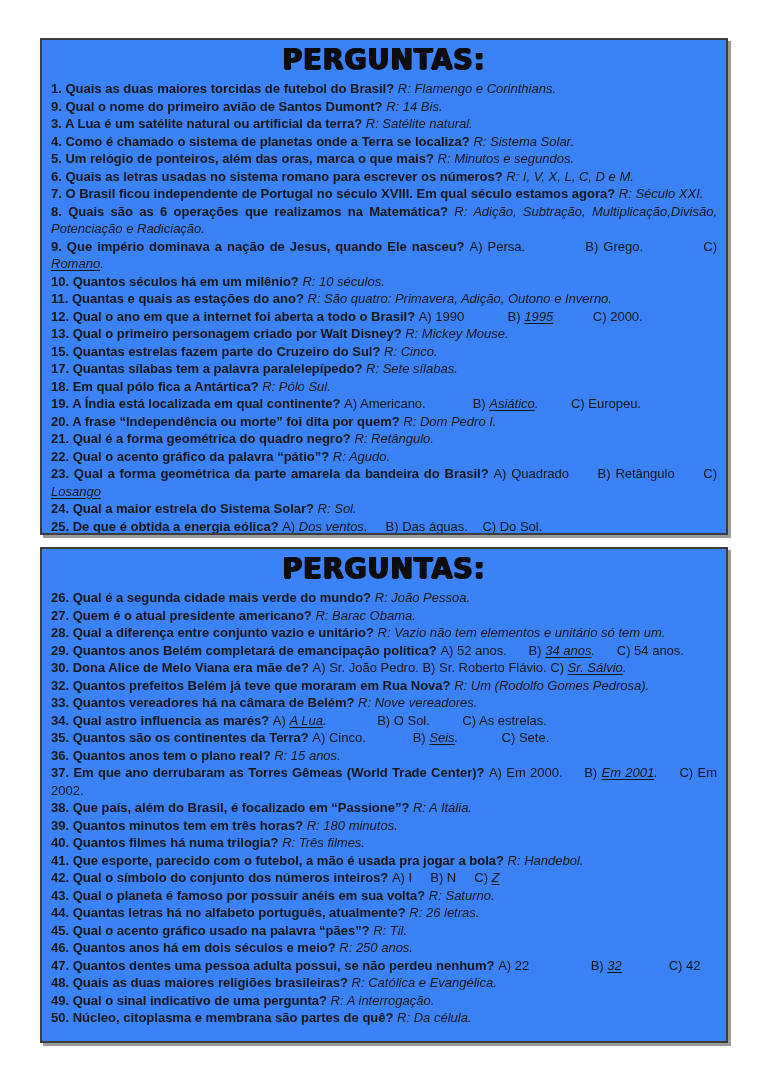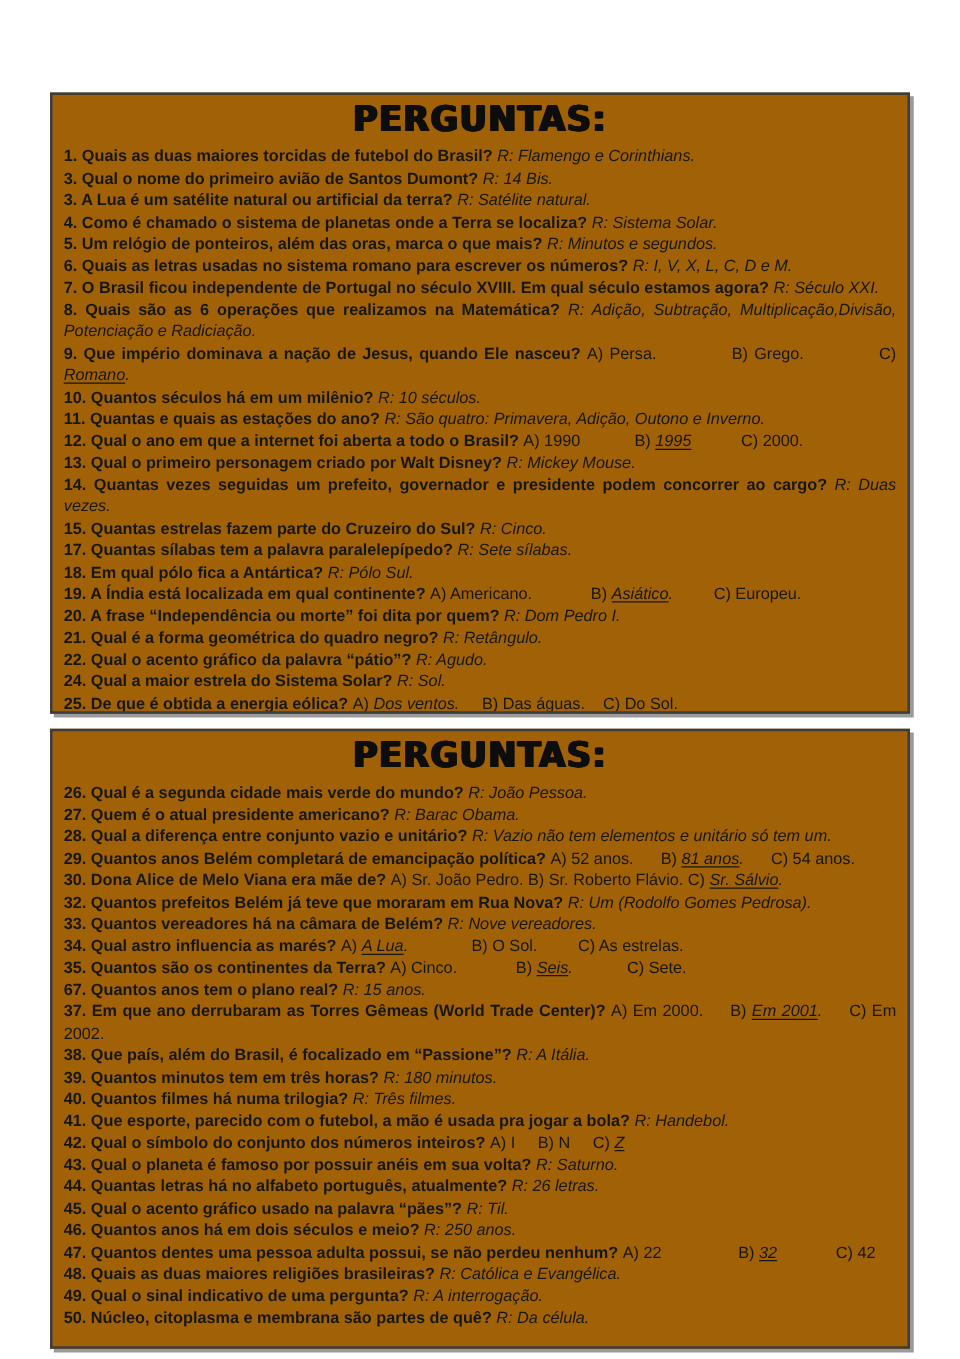--- a/index.html
+++ b/index.html
@@ -9,26 +9,25 @@
     font-family: "Liberation Sans", sans-serif;
     color: #141414;
     position: relative;
     overflow: hidden;
   }
   .panel {
     position: absolute;
     left: 40px;
     width: 688px;
     box-sizing: border-box;
-    background: #a16207;
+    background: #3b82f6;
     border: 2px solid #3c3c3c;
     box-shadow: 3px 3px 0 #9a9a9a;
     padding: 3px 9px 8px 9px;
     overflow: hidden;
-    margin-top: 36px;
   }
   .panel-1 { top: 38px; height: 497px; }
   .panel-2 { top: 547px; height: 496px; }
   .panel-title {
     margin: 2px 0 5px 0;
     text-align: center;
     font-family: "DejaVu Sans", sans-serif;
     font-size: 27px;
     line-height: 30px;
     font-weight: bold;
@@ -53,58 +52,58 @@
 </style>
 </head>
 <body>
 
 <div>
 
   <section class="panel panel-1">
     <h1 class="panel-title">PERGUNTAS:</h1>
     <div class="question-list">
         <p class="question"><span class="seg-q">1. Quais as duas maiores torcidas de futebol do Brasil? </span><span class="seg-a">R: Flamengo e Corinthians.</span></p>
-        <p class="question"><span class="seg-q">3. Qual o nome do primeiro avião de Santos Dumont? </span><span class="seg-a">R: 14 Bis.</span></p>
+        <p class="question"><span class="seg-q">9. Qual o nome do primeiro avião de Santos Dumont? </span><span class="seg-a">R: 14 Bis.</span></p>
         <p class="question"><span class="seg-q">3. A Lua é um satélite natural ou artificial da terra? </span><span class="seg-a">R: Satélite natural.</span></p>
         <p class="question"><span class="seg-q">4. Como é chamado o sistema de planetas onde a Terra se localiza? </span><span class="seg-a">R: Sistema Solar.</span></p>
         <p class="question"><span class="seg-q">5. Um relógio de ponteiros, além das oras, marca o que mais? </span><span class="seg-a">R: Minutos e segundos.</span></p>
         <p class="question"><span class="seg-q">6. Quais as letras usadas no sistema romano para escrever os números? </span><span class="seg-a">R: I, V, X, L, C, D e M.</span></p>
         <p class="question"><span class="seg-q">7. O Brasil ficou independente de Portugal no século XVIII. Em qual século estamos agora? </span><span class="seg-a">R: Século XXI.</span></p>
         <p class="question"><span class="seg-q">8. Quais são as 6 operações que realizamos na Matemática? </span><span class="seg-a">R: Adição, Subtração, Multiplicação,Divisão, Potenciação e Radiciação.</span></p>
         <p class="question"><span class="seg-q">9. Que império dominava a nação de Jesus, quando Ele nasceu? </span><span class="seg-o">A) Persa.&nbsp;&nbsp;&nbsp;&nbsp;&nbsp;&nbsp;&nbsp;&nbsp;&nbsp;&nbsp;&nbsp;&nbsp;B) Grego.&nbsp;&nbsp;&nbsp;&nbsp;&nbsp;&nbsp;&nbsp;&nbsp;&nbsp;&nbsp;&nbsp;&nbsp;C) </span><span class="seg-u">Romano</span><span class="seg-a">.</span></p>
         <p class="question"><span class="seg-q">10. Quantos séculos há em um milênio? </span><span class="seg-a">R: 10 séculos.</span></p>
         <p class="question"><span class="seg-q">11. Quantas e quais as estações do ano? </span><span class="seg-a">R: São quatro: Primavera, Adição, Outono e Inverno.</span></p>
         <p class="question"><span class="seg-q">12. Qual o ano em que a internet foi aberta a todo o Brasil? </span><span class="seg-o">A) 1990&nbsp;&nbsp;&nbsp;&nbsp;&nbsp;&nbsp;&nbsp;&nbsp;&nbsp;&nbsp;&nbsp;&nbsp;B) </span><span class="seg-u">1995</span><span class="seg-o">&nbsp;&nbsp;&nbsp;&nbsp;&nbsp;&nbsp;&nbsp;&nbsp;&nbsp;&nbsp;&nbsp;C) 2000.</span></p>
         <p class="question"><span class="seg-q">13. Qual o primeiro personagem criado por Walt Disney? </span><span class="seg-a">R: Mickey Mouse.</span></p>
-        <p class="question"><span class="seg-q">14. Quantas vezes seguidas um prefeito, governador e presidente podem concorrer ao cargo? </span><span class="seg-a">R: Duas vezes.</span></p>
         <p class="question"><span class="seg-q">15. Quantas estrelas fazem parte do Cruzeiro do Sul? </span><span class="seg-a">R: Cinco.</span></p>
         <p class="question"><span class="seg-q">17. Quantas sílabas tem a palavra paralelepípedo? </span><span class="seg-a">R: Sete sílabas.</span></p>
         <p class="question"><span class="seg-q">18. Em qual pólo fica a Antártica? </span><span class="seg-a">R: Pólo Sul.</span></p>
         <p class="question"><span class="seg-q">19. A Índia está localizada em qual continente? </span><span class="seg-o">A) Americano.&nbsp;&nbsp;&nbsp;&nbsp;&nbsp;&nbsp;&nbsp;&nbsp;&nbsp;&nbsp;&nbsp;&nbsp;&nbsp;B) </span><span class="seg-u">Asiático</span><span class="seg-a">.</span><span class="seg-o">&nbsp;&nbsp;&nbsp;&nbsp;&nbsp;&nbsp;&nbsp;&nbsp;&nbsp;C) Europeu.</span></p>
         <p class="question"><span class="seg-q">20. A frase “Independência ou morte” foi dita por quem? </span><span class="seg-a">R: Dom Pedro I.</span></p>
         <p class="question"><span class="seg-q">21. Qual é a forma geométrica do quadro negro? </span><span class="seg-a">R: Retângulo.</span></p>
         <p class="question"><span class="seg-q">22. Qual o acento gráfico da palavra “pátio”? </span><span class="seg-a">R: Agudo.</span></p>
+        <p class="question"><span class="seg-q">23. Qual a forma geométrica da parte amarela da bandeira do Brasil? </span><span class="seg-o">A) Quadrado&nbsp;&nbsp;&nbsp;&nbsp;&nbsp;&nbsp;B) Retângulo&nbsp;&nbsp;&nbsp;&nbsp;&nbsp;&nbsp;C) </span><span class="seg-u">Losango</span></p>
         <p class="question"><span class="seg-q">24. Qual a maior estrela do Sistema Solar? </span><span class="seg-a">R: Sol.</span></p>
         <p class="question"><span class="seg-q">25. De que é obtida a energia eólica? </span><span class="seg-o">A) </span><span class="seg-u">Dos ventos</span><span class="seg-a">.</span><span class="seg-o">&nbsp;&nbsp;&nbsp;&nbsp;&nbsp;B) Das águas.&nbsp;&nbsp;&nbsp;&nbsp;C) Do Sol.</span></p>
       </div>
   </section>
 
   <section class="panel panel-2">
     <h1 class="panel-title">PERGUNTAS:</h1>
     <div class="question-list">
         <p class="question"><span class="seg-q">26. Qual é a segunda cidade mais verde do mundo? </span><span class="seg-a">R: João Pessoa.</span></p>
         <p class="question"><span class="seg-q">27. Quem é o atual presidente americano? </span><span class="seg-a">R: Barac Obama.</span></p>
         <p class="question"><span class="seg-q">28. Qual a diferença entre conjunto vazio e unitário? </span><span class="seg-a">R: Vazio não tem elementos e unitário só tem um.</span></p>
-        <p class="question"><span class="seg-q">29. Quantos anos Belém completará de emancipação política? </span><span class="seg-o">A) 52 anos.&nbsp;&nbsp;&nbsp;&nbsp;&nbsp;&nbsp;B) </span><span class="seg-u">81 anos</span><span class="seg-a">.</span><span class="seg-o">&nbsp;&nbsp;&nbsp;&nbsp;&nbsp;&nbsp;C) 54 anos.</span></p>
+        <p class="question"><span class="seg-q">29. Quantos anos Belém completará de emancipação política? </span><span class="seg-o">A) 52 anos.&nbsp;&nbsp;&nbsp;&nbsp;&nbsp;&nbsp;B) </span><span class="seg-u">34 anos</span><span class="seg-a">.</span><span class="seg-o">&nbsp;&nbsp;&nbsp;&nbsp;&nbsp;&nbsp;C) 54 anos.</span></p>
         <p class="question"><span class="seg-q">30. Dona Alice de Melo Viana era mãe de? </span><span class="seg-o">A) Sr. João Pedro. B) Sr. Roberto Flávio. C) </span><span class="seg-u">Sr. Sálvio</span><span class="seg-a">.</span></p>
         <p class="question"><span class="seg-q">32. Quantos prefeitos Belém já teve que moraram em Rua Nova? </span><span class="seg-a">R: Um (Rodolfo Gomes Pedrosa).</span></p>
         <p class="question"><span class="seg-q">33. Quantos vereadores há na câmara de Belém? </span><span class="seg-a">R: Nove vereadores.</span></p>
         <p class="question"><span class="seg-q">34. Qual astro influencia as marés? </span><span class="seg-o">A) </span><span class="seg-u">A Lua</span><span class="seg-a">.</span><span class="seg-o">&nbsp;&nbsp;&nbsp;&nbsp;&nbsp;&nbsp;&nbsp;&nbsp;&nbsp;&nbsp;&nbsp;&nbsp;&nbsp;&nbsp;B) O Sol.&nbsp;&nbsp;&nbsp;&nbsp;&nbsp;&nbsp;&nbsp;&nbsp;&nbsp;C) As estrelas.</span></p>
         <p class="question"><span class="seg-q">35. Quantos são os continentes da Terra? </span><span class="seg-o">A) Cinco.&nbsp;&nbsp;&nbsp;&nbsp;&nbsp;&nbsp;&nbsp;&nbsp;&nbsp;&nbsp;&nbsp;&nbsp;&nbsp;B) </span><span class="seg-u">Seis</span><span class="seg-a">.</span><span class="seg-o">&nbsp;&nbsp;&nbsp;&nbsp;&nbsp;&nbsp;&nbsp;&nbsp;&nbsp;&nbsp;&nbsp;&nbsp;C) Sete.</span></p>
-        <p class="question"><span class="seg-q">67. Quantos anos tem o plano real? </span><span class="seg-a">R: 15 anos.</span></p>
+        <p class="question"><span class="seg-q">36. Quantos anos tem o plano real? </span><span class="seg-a">R: 15 anos.</span></p>
         <p class="question"><span class="seg-q">37. Em que ano derrubaram as Torres Gêmeas (World Trade Center)? </span><span class="seg-o">A) Em 2000.&nbsp;&nbsp;&nbsp;&nbsp;&nbsp;B) </span><span class="seg-u">Em 2001</span><span class="seg-a">.</span><span class="seg-o">&nbsp;&nbsp;&nbsp;&nbsp;&nbsp;C) Em 2002.</span></p>
         <p class="question"><span class="seg-q">38. Que país, além do Brasil, é focalizado em “Passione”? </span><span class="seg-a">R: A Itália.</span></p>
         <p class="question"><span class="seg-q">39. Quantos minutos tem em três horas? </span><span class="seg-a">R: 180 minutos.</span></p>
         <p class="question"><span class="seg-q">40. Quantos filmes há numa trilogia? </span><span class="seg-a">R: Três filmes.</span></p>
         <p class="question"><span class="seg-q">41. Que esporte, parecido com o futebol, a mão é usada pra jogar a bola? </span><span class="seg-a">R: Handebol.</span></p>
         <p class="question"><span class="seg-q">42. Qual o símbolo do conjunto dos números inteiros? </span><span class="seg-o">A) I&nbsp;&nbsp;&nbsp;&nbsp;&nbsp;B) N&nbsp;&nbsp;&nbsp;&nbsp;&nbsp;C) </span><span class="seg-u">Z</span></p>
         <p class="question"><span class="seg-q">43. Qual o planeta é famoso por possuir anéis em sua volta? </span><span class="seg-a">R: Saturno.</span></p>
         <p class="question"><span class="seg-q">44. Quantas letras há no alfabeto português, atualmente? </span><span class="seg-a">R: 26 letras.</span></p>
         <p class="question"><span class="seg-q">45. Qual o acento gráfico usado na palavra “pães”? </span><span class="seg-a">R: Til.</span></p>
         <p class="question"><span class="seg-q">46. Quantos anos há em dois séculos e meio? </span><span class="seg-a">R: 250 anos.</span></p>

